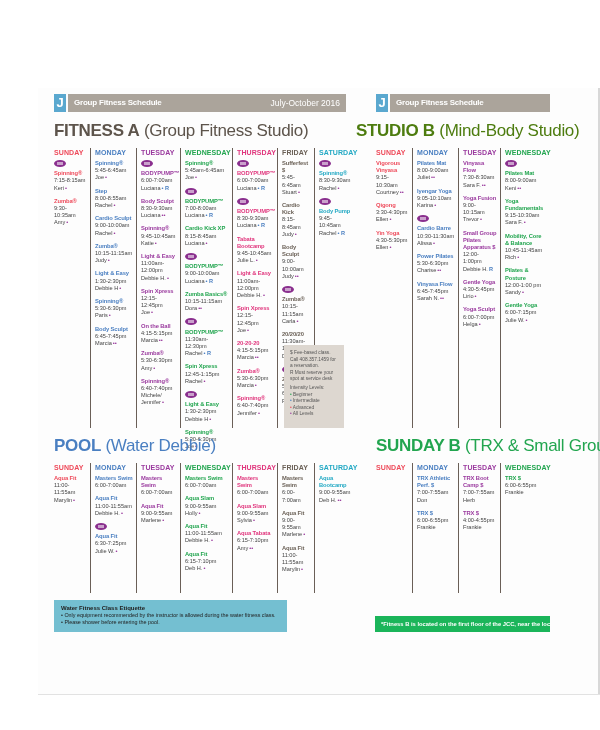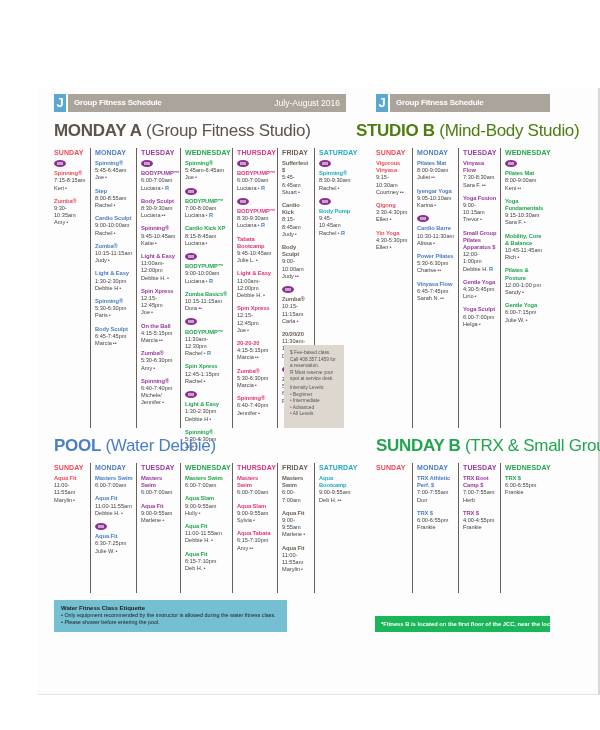--- a/index.html
+++ b/index.html
@@ -32,30 +32,30 @@
 </head>
 <body>
 
 <div class="page"></div>
 <div class="page-right-edge"></div>
 <div class="page-bottom-edge"></div>
 
 <div class="banner" style="left:68px;top:94px;width:278px;">
   <span class="jbox">J</span>
   <span class="btitle">Group Fitness Schedule</span>
-  <span class="bdate">July-August 2016</span>
+  <span class="bdate">July-October 2016</span>
 </div>
 
 <div class="banner" style="left:390px;top:94px;width:160px;">
   <span class="jbox">J</span>
   <span class="btitle">Group Fitness Schedule</span>
 </div>
 
 <div class="stitle" style="left:54px;top:121px;color:#5d544b;">
-  <b>MONDAY A</b>
+  <b>FITNESS A</b>
   <span class="sub">(Group Fitness Studio)</span>
 </div>
 <div class="grid" id="grid-studio-a" style="left:52px;top:148px;height:280px;">
     <div class="col first" style="width: 38px; height: 280px;">
       <div class="dayhead" style="color: rgb(238, 74, 90);">SUNDAY</div>
       <div class="cls">
         <div><span class="nw"></span></div>
         <div class="cn" style="color:#ee4a5a">Spinning®</div>
         <div>7:15-8:15am</div>
         <div><span>Keri</span><span class="dot" style="color:#9a3a9e">•</span></div>

